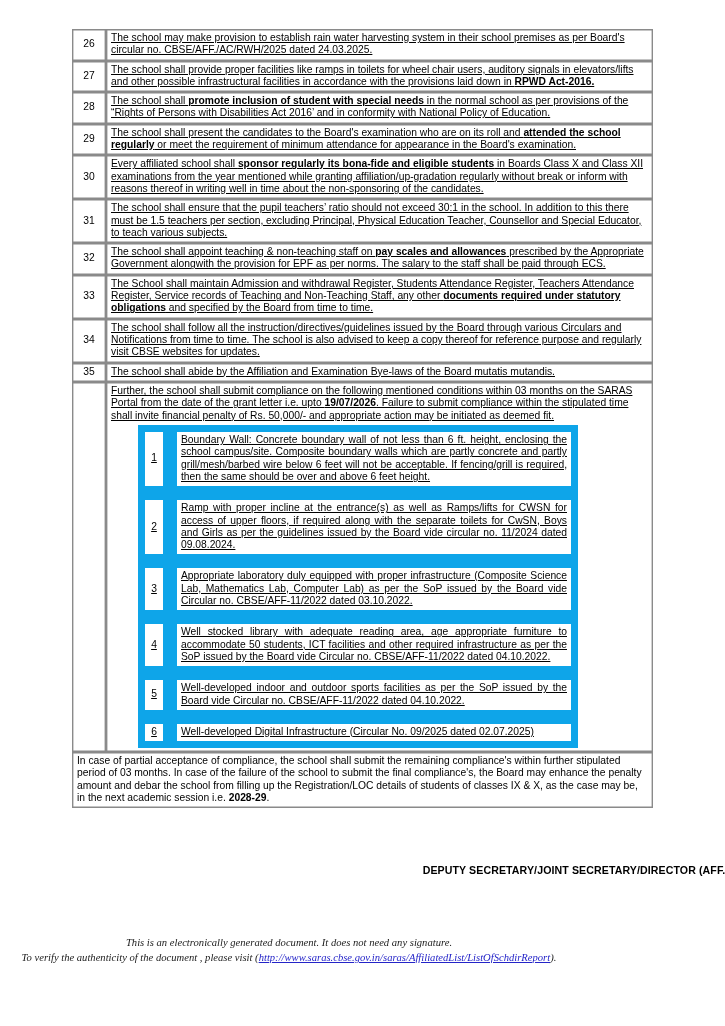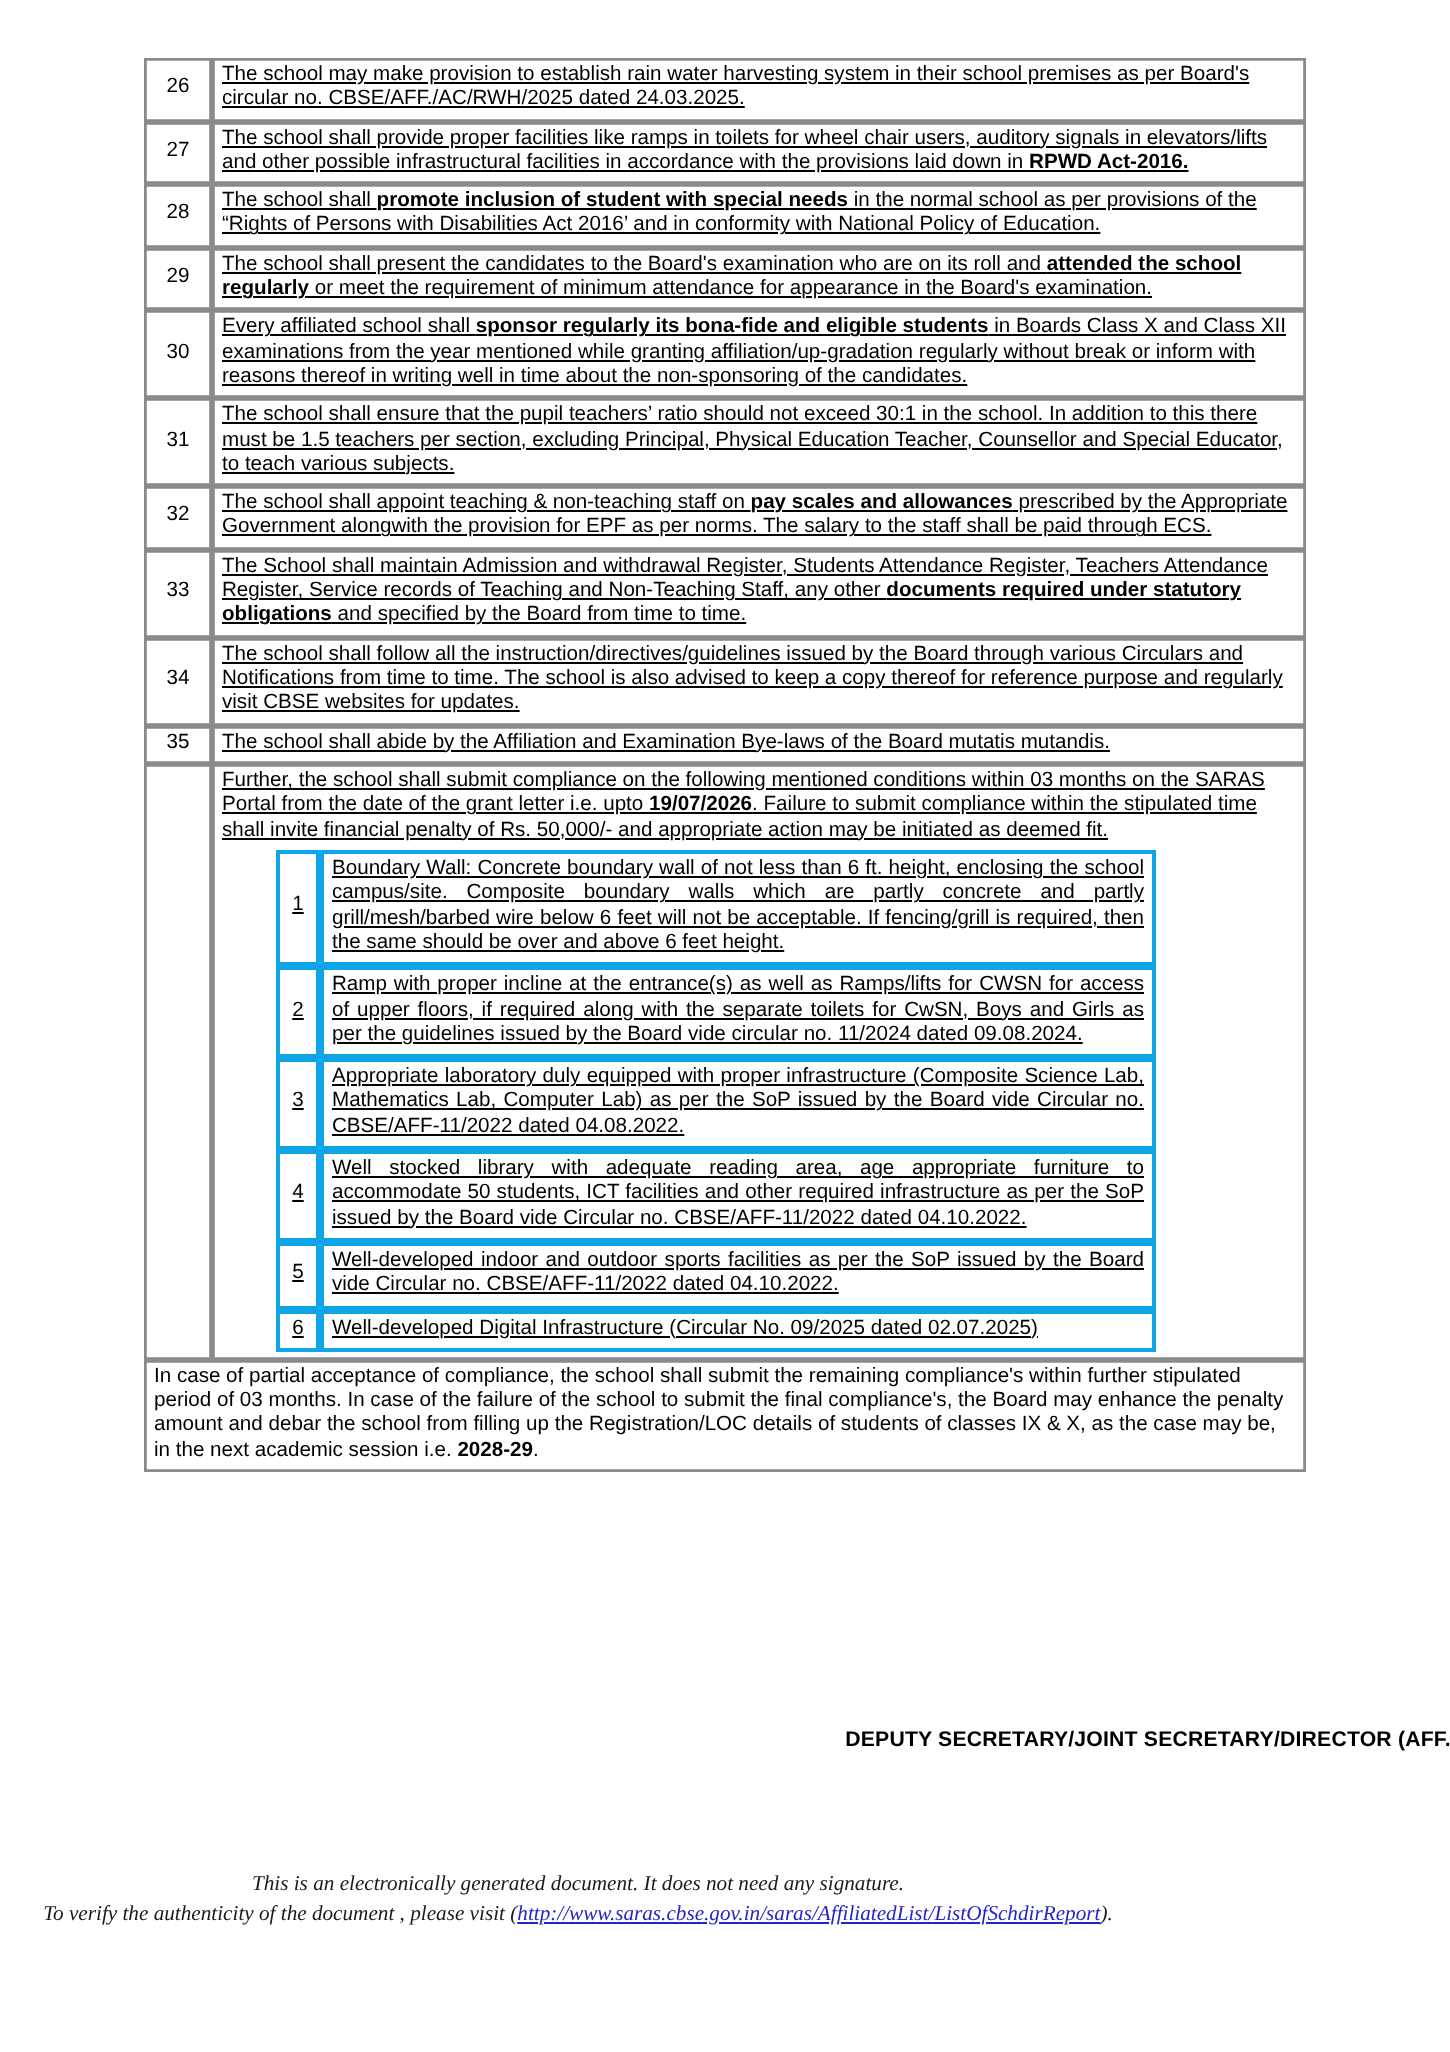--- a/index.html
+++ b/index.html
@@ -59,21 +59,21 @@
   }
   .sub-table {
     border-collapse: separate;
     border-spacing: 0;
     table-layout: fixed;
     width: 440px;
     margin-left: 27px;
     margin-top: 2px;
   }
   .sub-table td {
-    border: 2px solid #0ea5e9;
+    border: 7px solid #0ea5e9;
     vertical-align: middle;
     padding: 2px 4px 3px 4px;
     font-size: 10.3px;
     line-height: 12.3px;
     text-align: justify;
     text-justify: inter-word;
   }
   .sub-table td.snum {
     width: 14px;
     text-align: center;
@@ -174,21 +174,21 @@
                 <tr>
                   <td class="snum">1</td>
                   <td class="stext">Boundary Wall: Concrete boundary wall of not less than 6 ft. height, enclosing the school campus/site. Composite boundary walls which are partly concrete and partly grill/mesh/barbed wire below 6 feet will not be acceptable. If fencing/grill is required, then the same should be over and above 6 feet height.</td>
                 </tr>
                 <tr>
                   <td class="snum">2</td>
                   <td class="stext">Ramp with proper incline at the entrance(s) as well as Ramps/lifts for CWSN for access of upper floors, if required along with the separate toilets for CwSN, Boys and Girls as per the guidelines issued by the Board vide circular no. 11/2024 dated 09.08.2024.</td>
                 </tr>
                 <tr>
                   <td class="snum">3</td>
-                  <td class="stext">Appropriate laboratory duly equipped with proper infrastructure (Composite Science Lab, Mathematics Lab, Computer Lab) as per the SoP issued by the Board vide Circular no. CBSE/AFF-11/2022 dated 04.08.2022.</td>
+                  <td class="stext">Appropriate laboratory duly equipped with proper infrastructure (Composite Science Lab, Mathematics Lab, Computer Lab) as per the SoP issued by the Board vide Circular no. CBSE/AFF-11/2022 dated 03.10.2022.</td>
                 </tr>
                 <tr>
                   <td class="snum">4</td>
                   <td class="stext">Well stocked library with adequate reading area, age appropriate furniture to accommodate 50 students, ICT facilities and other required infrastructure as per the SoP issued by the Board vide Circular no. CBSE/AFF-11/2022 dated 04.10.2022.</td>
                 </tr>
                 <tr>
                   <td class="snum">5</td>
                   <td class="stext">Well-developed indoor and outdoor sports facilities as per the SoP issued by the Board vide Circular no. CBSE/AFF-11/2022 dated 04.10.2022.</td>
                 </tr>
                 <tr>

